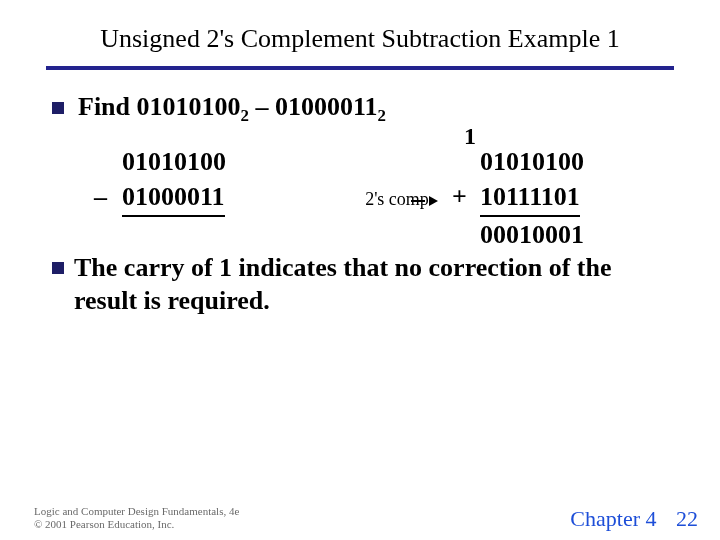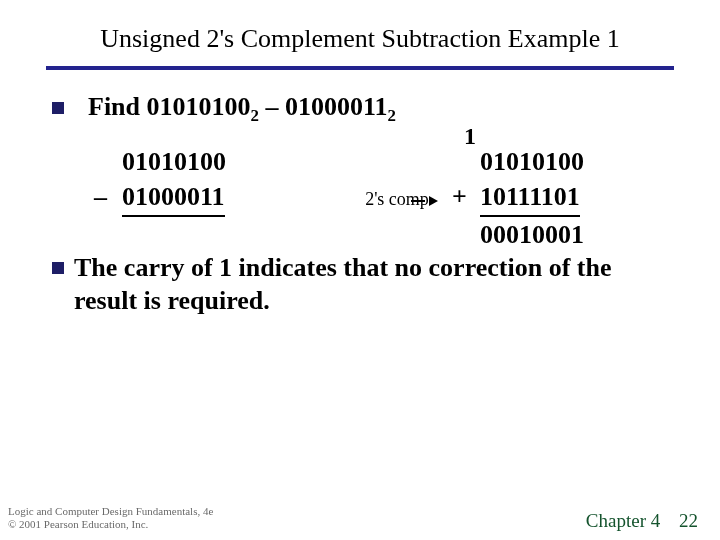--- a/index.html
+++ b/index.html
@@ -25,21 +25,21 @@
     padding-bottom: 12px;
   }
   .rule {
     height: 4px;
     background: #23238e;
     margin: 0 0 22px 0;
   }
   .bullet {
     display: flex;
     align-items: flex-start;
-    gap: 24px;
+    gap: 14px;
     font-size: 26px;
     font-weight: bold;
     margin-bottom: 18px;
     padding-left: 6px;
   }
   .bullet .sq {
     width: 12px;
     height: 12px;
     background: #1e1e66;
     margin-top: 10px;
@@ -87,29 +87,29 @@
     width: 14px;
     height: 2px;
     background: #000;
   }
   .result-row .col-right { padding-left: 0; }
   .footer {
     position: absolute;
     bottom: 8px;
     left: 0;
     right: 0;
-    padding: 0 22px 0 8px;
+    padding: 0 22px 0 34px;
     display: flex;
     justify-content: space-between;
     align-items: flex-end;
     font-size: 11px;
     color: #6a6a6a;
   }
   .footer-left { line-height: 1.25; }
-  .footer-right { font-size: 19px; color: #14532d; font-family: "Times New Roman", Times, serif; margin-left: 48px; }
+  .footer-right { font-size: 22px; color: #1d4ed8; font-family: "Times New Roman", Times, serif; margin-left: 48px; }
   .footer-right .pg { margin-left: 14px; }
   .conclusion {
     font-size: 26px;
     font-weight: bold;
     padding-left: 6px;
     display: flex;
     align-items: flex-start;
     gap: 10px;
   }
   .conclusion .sq {

